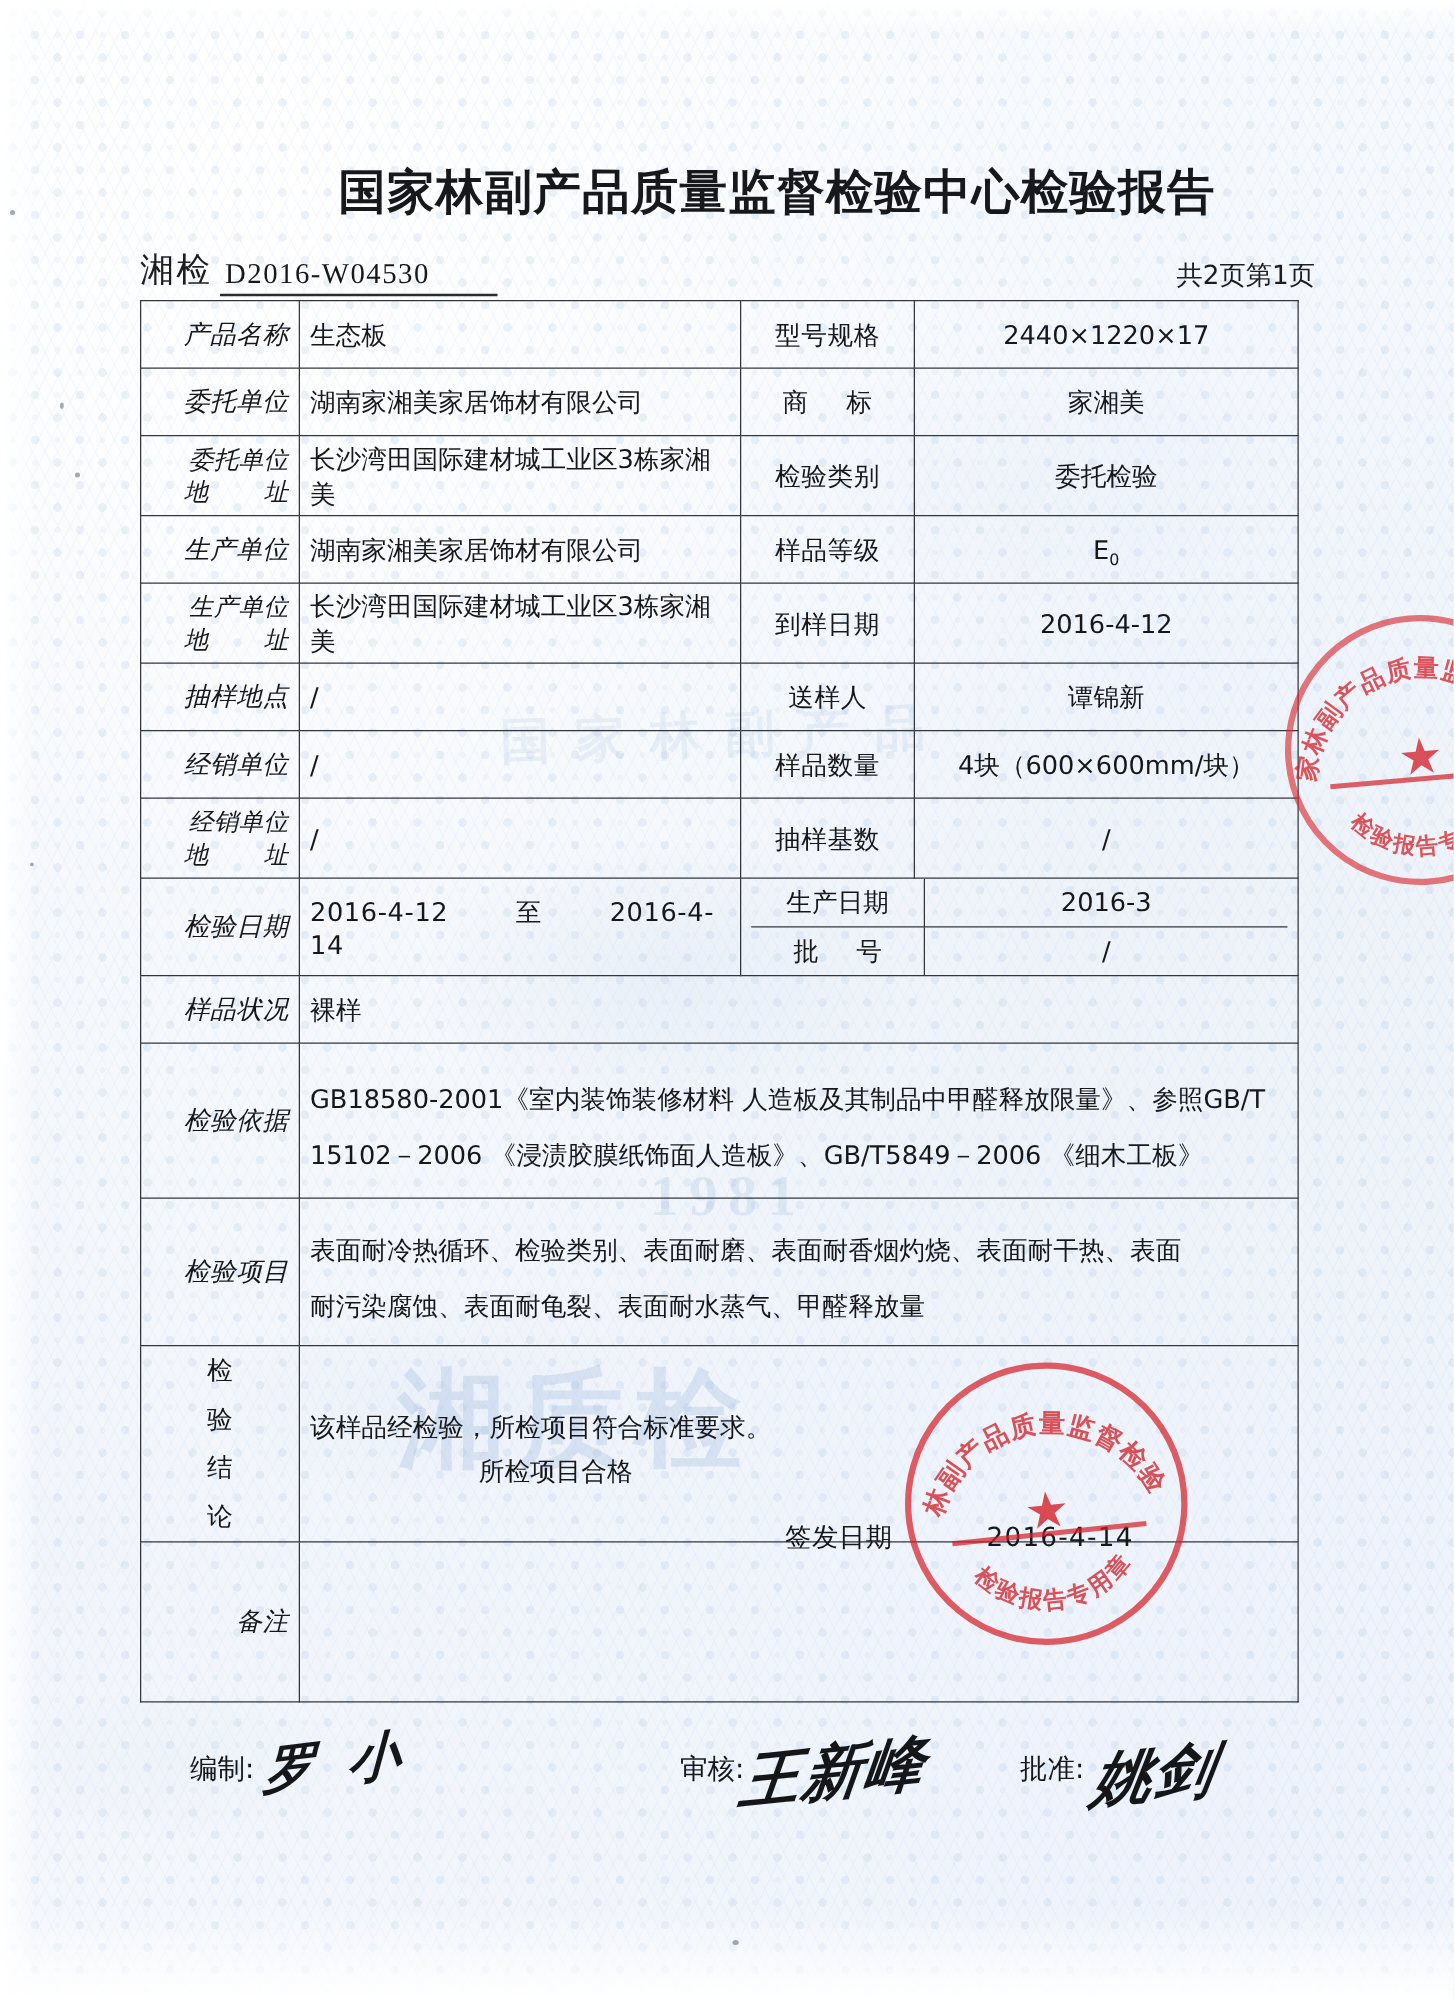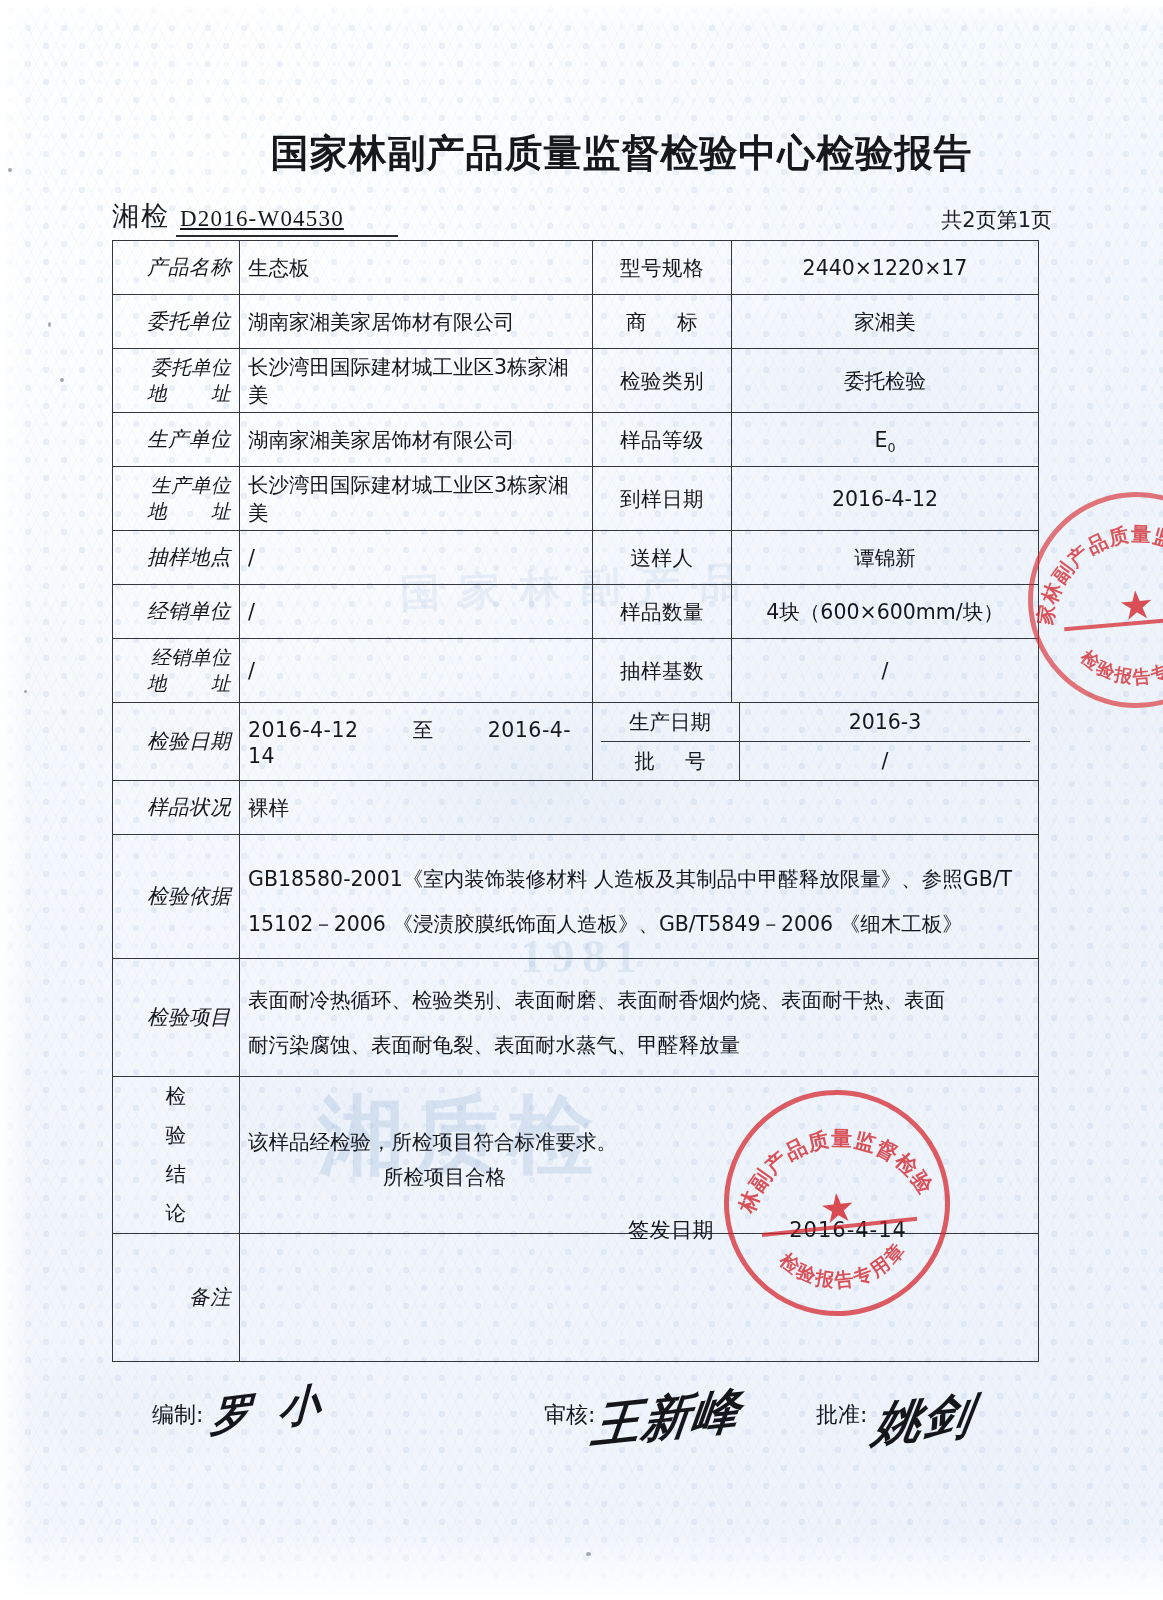--- a/index.html
+++ b/index.html
@@ -79,21 +79,21 @@
   }
   #xj{
     position:absolute;left:0;top:0;
     font-family:"DejaVu Sans","Liberation Sans",sans-serif;
     font-size:27px;color:#1b1d21;letter-spacing:2px;
   }
   #repno{
     position:absolute;left:64px;top:8px;
     font-family:"Liberation Serif","DejaVu Serif",serif;
     font-size:23px;color:#17181c;letter-spacing:1.2px;
-    border-bottom:2px solid #2a2c30;padding:0 54px 3px 4px;text-decoration:underline;
+    border-bottom:2px solid #2a2c30;padding:0 54px 3px 4px;
   }
   #pages{
     position:absolute;right:0;top:8px;
     font-family:"DejaVu Sans","Liberation Sans",sans-serif;
     font-size:21px;color:#1b1d21;
   }
 
   
   table.main{
     position:absolute;left:112px;top:240px;

